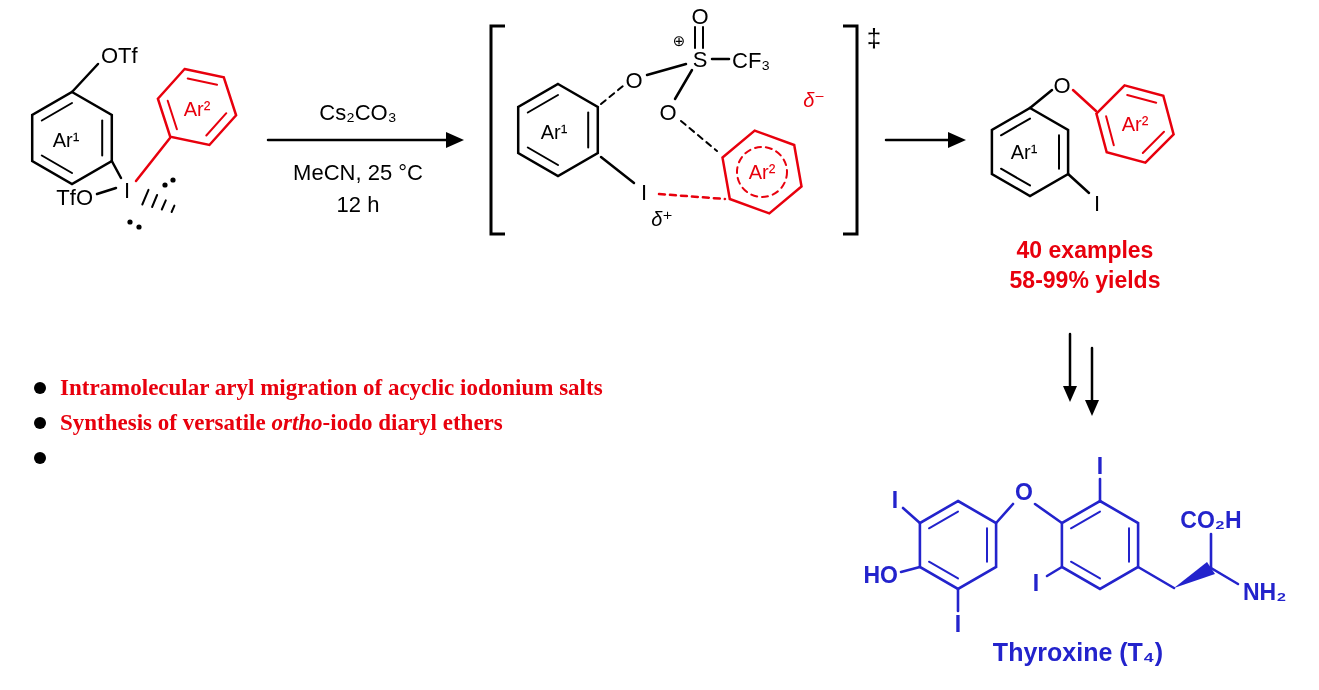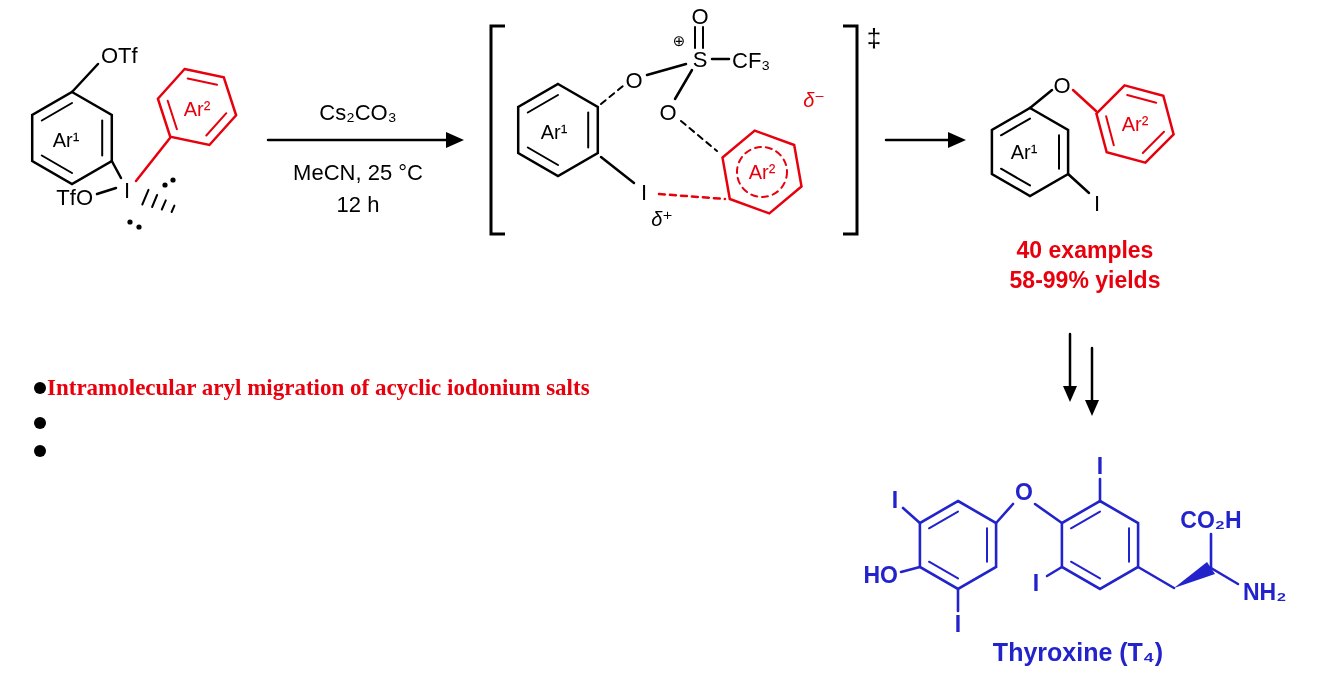--- a/index.html
+++ b/index.html
@@ -36,21 +36,21 @@
   text.stats{fill:var(--red,#e8000d);font-weight:bold;font-size:23px;}
   text.thylabel{fill:var(--blue,#2323cc);font-weight:bold;font-size:25px;}
   .fillb{fill:#000;stroke:none;}
   .fillu{fill:var(--blue,#2323cc);stroke:none;}
 
   
   .bullets{
     position:absolute;left:34px;top:374px;
     display:flex;flex-direction:column;gap:8px;
   }
-  .bullet-line{display:flex;align-items:flex-start;gap:1px;}
+  .bullet-line{display:flex;align-items:flex-start;gap:14px;}
   .dot{
     width:12px;height:12px;border-radius:50%;
     background:#000;margin-top:8px;flex:0 0 auto;
   }
   .bullet-text{
     font-family:"Liberation Serif","DejaVu Serif",serif;
     font-weight:700;font-size:23px;line-height:27px;
     color:var(--red,#e8000d);white-space:nowrap;
   }
   .bullet-text i{font-style:italic;}
@@ -223,18 +223,19 @@
   </g>
 </svg>
 
 <div class="bullets">
   <div class="bullet-line">
     <span class="dot"></span>
     <span class="bullet-text"><span>Intramolecular aryl migration of acyclic iodonium salts</span><i></i><span></span></span>
   </div>
   <div class="bullet-line">
     <span class="dot"></span>
+    <span class="bullet-text"><span>Synthesis of versatile </span><i>ortho</i><span>-iodo diaryl ethers</span></span>
   </div>
   <div class="bullet-line">
     <span class="dot"></span>
   </div>
 </div>
 </div>
 
 </body></html>

